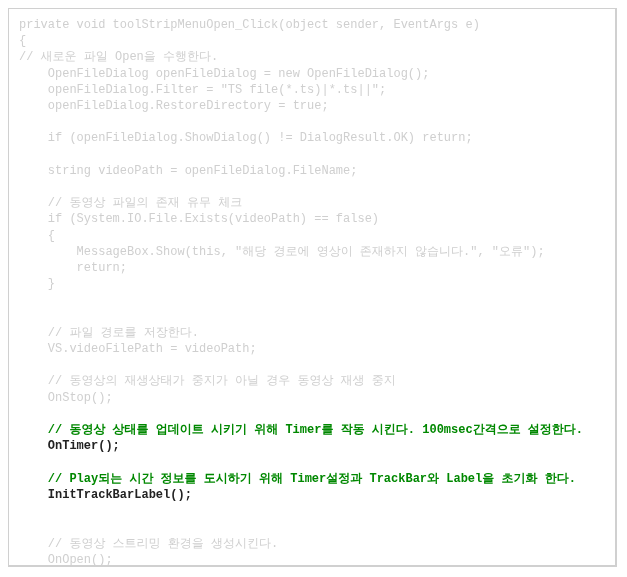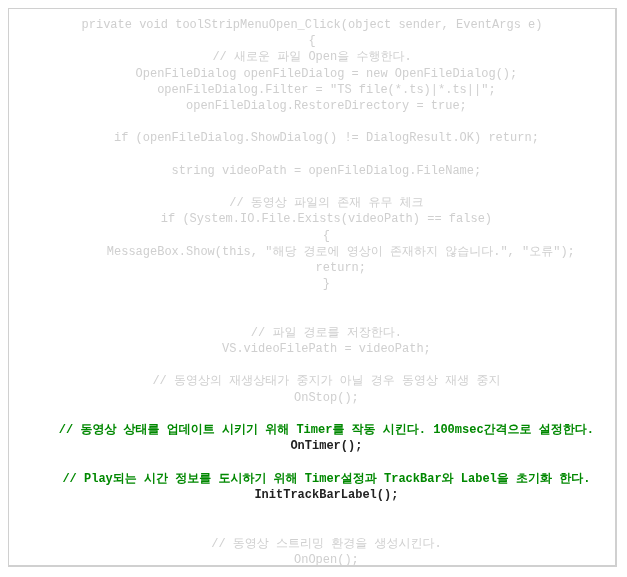--- a/index.html
+++ b/index.html
@@ -11,21 +11,20 @@
   .code-box {
     width: 609px;
     height: 559px;
     border: 1px solid #d0d0d0;
     border-bottom: 2px solid #d0d0d0;
     border-right: 2px solid #d0d0d0;
     box-sizing: border-box;
     padding: 8px 10px;
     background: #ffffff;
     overflow: hidden;
-    text-align: center;
   }
   pre {
     margin: 0;
     font-family: "Courier New", Consolas, monospace;
     font-size: 12px;
     line-height: 16.2px;
     color: #444;
     white-space: pre;
   }
   .dim   { color: #cfcfcf; }

